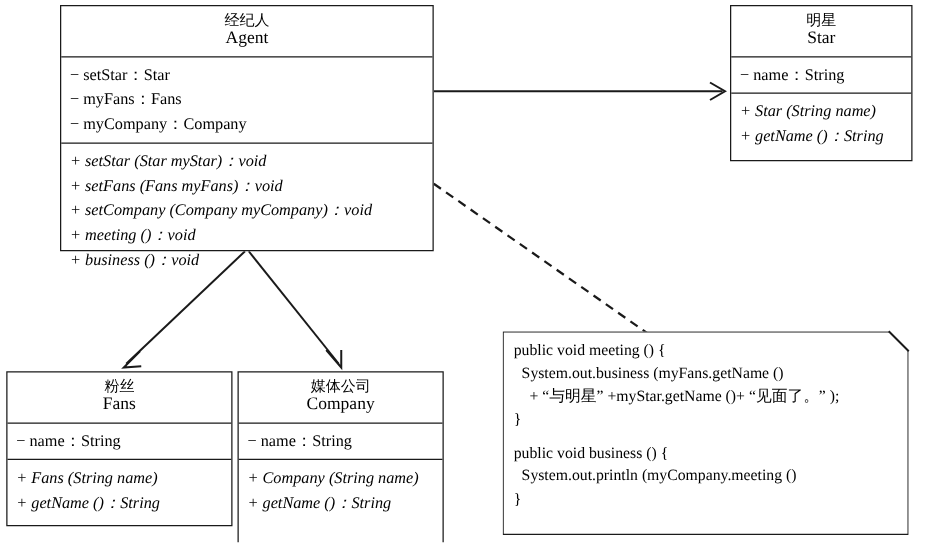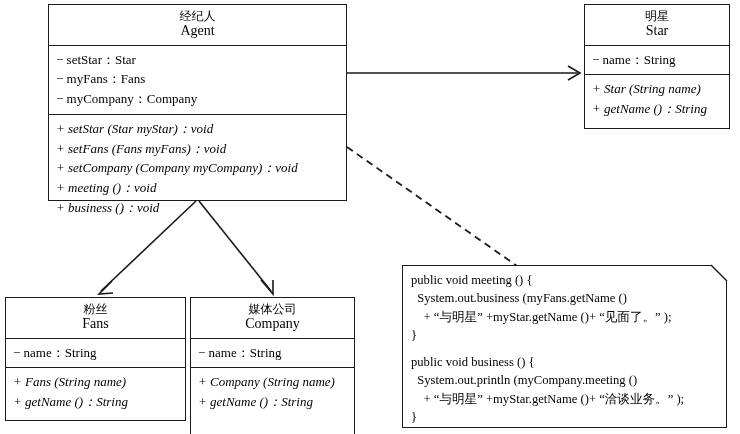--- a/index.html
+++ b/index.html
@@ -109,21 +109,20 @@
 
   <div id="note">
     <div class="note-inner">
       <div class="code-line">public void meeting () {</div>
       <div class="code-line">  System.out.business (myFans.getName ()</div>
       <div class="code-line">    + “与明星” +myStar.getName ()+ “见面了。” );</div>
       <div class="code-line">}</div>
       <div class="blank-line"></div>
       <div class="code-line">public void business () {</div>
       <div class="code-line">  System.out.println (myCompany.meeting ()</div>
-      <div class="code-line">    + “与明星” +myStar.getName ()+ “洽谈业务。” );</div>
       <div class="code-line">}</div>
     </div>
   </div>
 
   <svg class="edges" viewBox="0 0 740 434">
     <line x1="711" y1="265" x2="727" y2="281" stroke="#1a1a1a" stroke-width="1.5"></line>
   </svg>
 
 </div>
 

